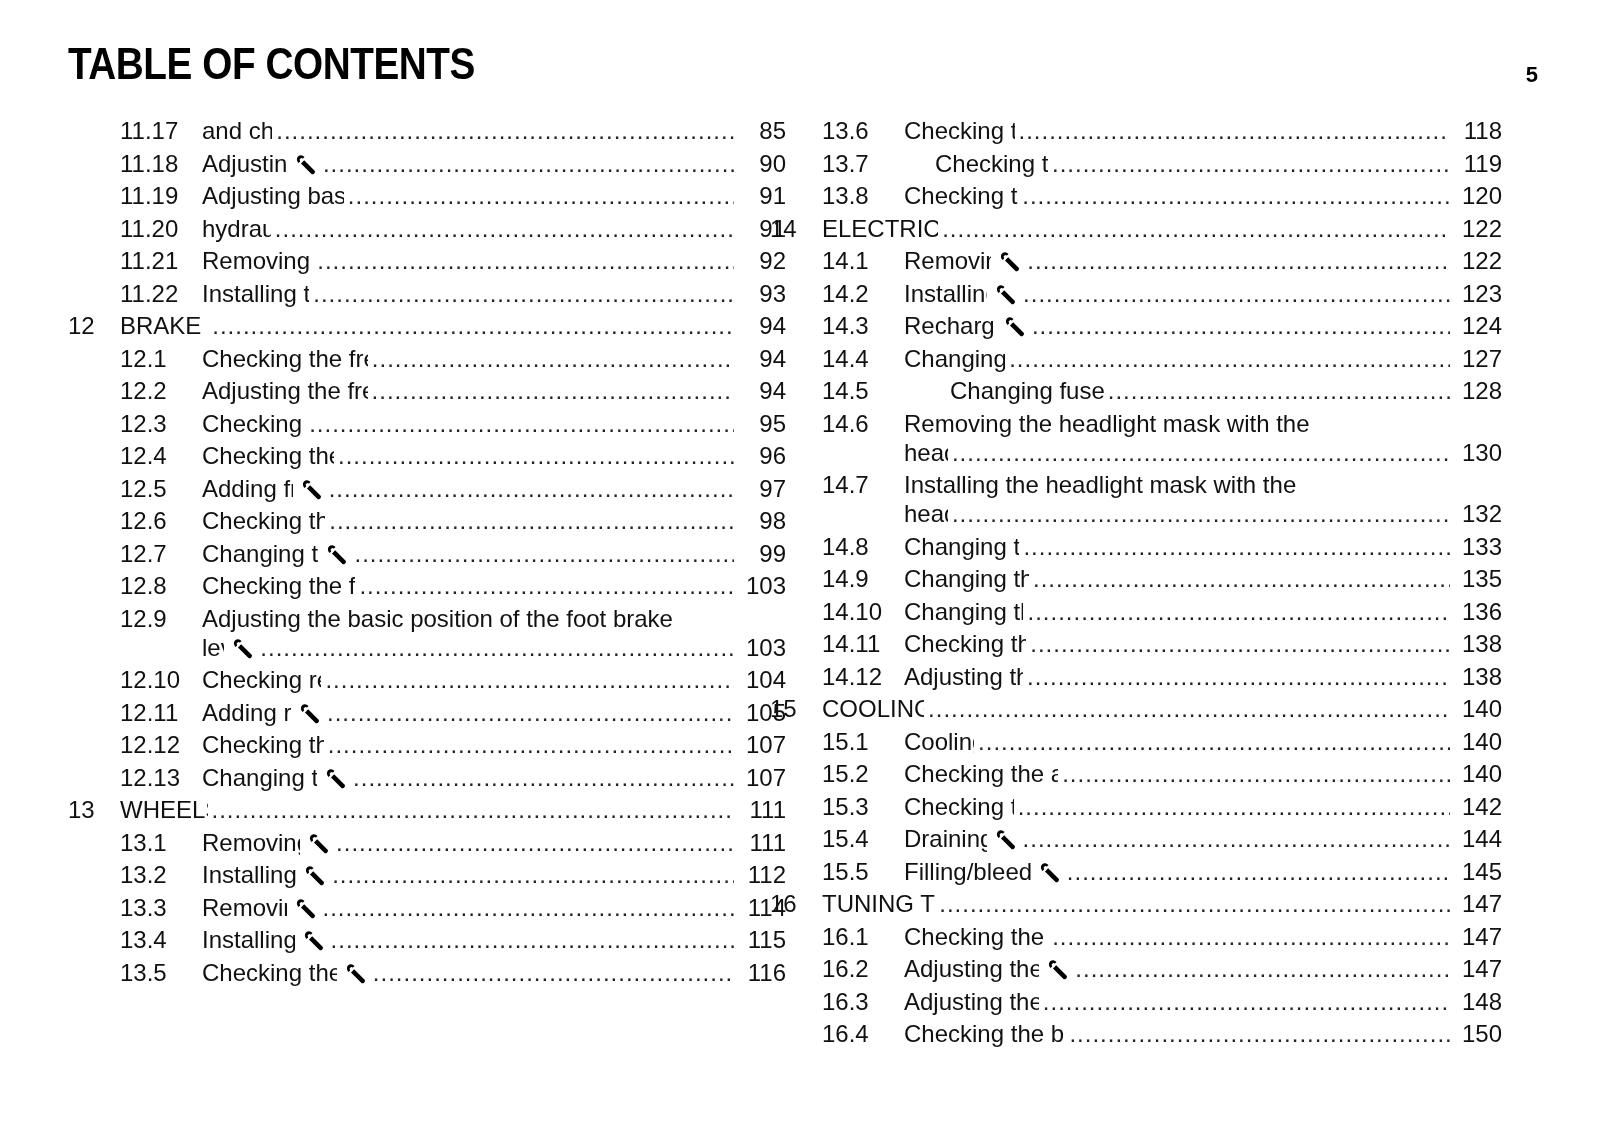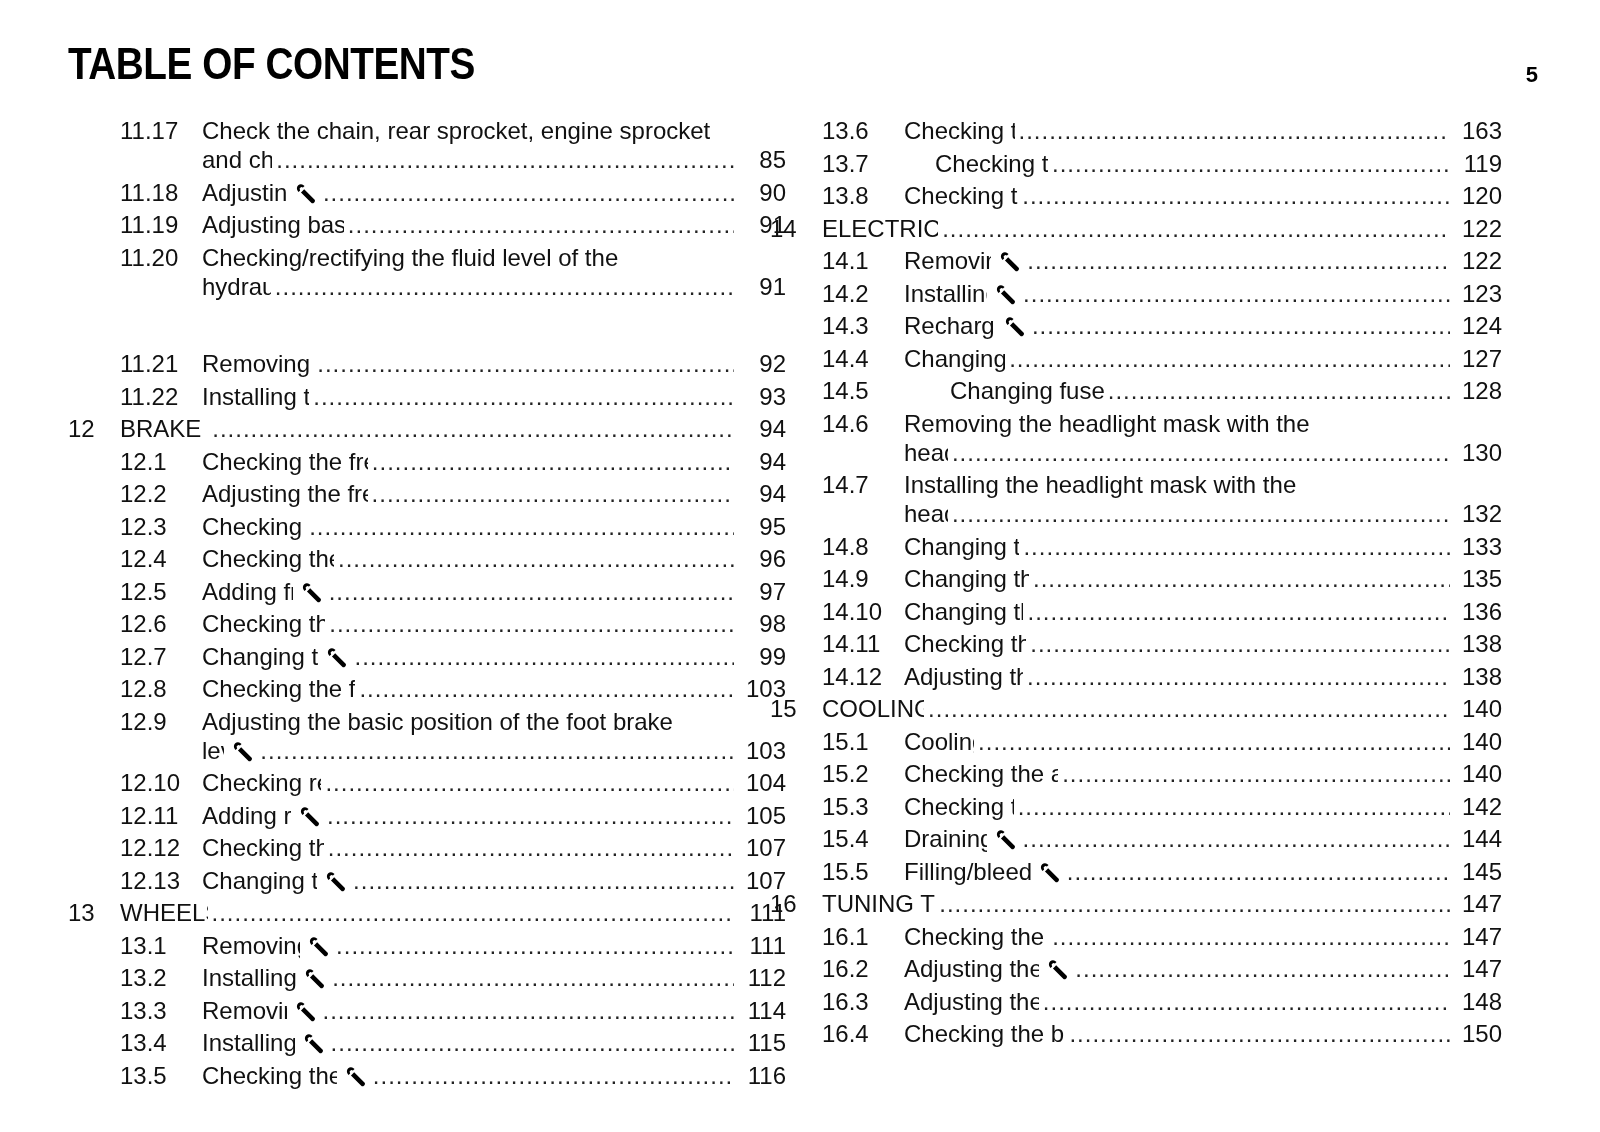--- a/index.html
+++ b/index.html
@@ -46,21 +46,20 @@
 </head>
 <body>
 
 <div class="page-title">TABLE OF CONTENTS</div>
 <div class="page-number">5</div>
 
 <div class="column col-left" id="col-left">
     <div class="entry section two-line" style="align-items: flex-start;">
       <span class="num">11.17</span>
       <div class="block-text">
-        <span class="first">Check the chain, rear sprocket, engine sprocket</span>
         <div class="second-line">
           <span class="text">and chain guide</span>
           <span class="leader">................................................................................................................................................</span>
           <span class="page">85</span>
         </div>
       </div>
     </div>
     <div class="row-gap"></div>
     <div class="entry section" style="align-items: flex-start;">
       <span class="num">11.18</span>
@@ -85,30 +84,29 @@
           <span class="text">Adjusting basic position of clutch lever</span>
           <span class="leader">................................................................................................................................................</span>
           <span class="page">91</span>
         </div>
       </div>
     </div>
     <div class="row-gap"></div>
     <div class="entry section two-line" style="align-items: flex-start;">
       <span class="num">11.20</span>
       <div class="block-text">
-        <span class="first">Checking/rectifying the fluid level of the</span>
         <div class="second-line">
           <span class="text">hydraulic clutch</span>
           <span class="leader">................................................................................................................................................</span>
           <span class="page">91</span>
         </div>
       </div>
     </div>
     <div class="row-gap"></div>
-    <div class="entry section" style="align-items: flex-end; margin-top: 45px;">
+    <div class="entry section" style="align-items: flex-end;">
       <span class="num">11.21</span>
       <div class="block-text">
         <div class="second-line">
           <span class="text">Removing the engine guard</span>
           <span class="leader">................................................................................................................................................</span>
           <span class="page">92</span>
         </div>
       </div>
     </div>
     <div class="row-gap"></div>
@@ -395,21 +393,21 @@
     </div>
     <div class="row-gap"></div>
   </div>
 <div class="column col-right" id="col-right">
     <div class="entry section" style="align-items: flex-start;">
       <span class="num">13.6</span>
       <div class="block-text">
         <div class="second-line">
           <span class="text">Checking the tire condition</span>
           <span class="leader">................................................................................................................................................</span>
-          <span class="page">163</span>
+          <span class="page">118</span>
         </div>
       </div>
     </div>
     <div class="row-gap"></div>
     <div class="entry section" style="align-items: flex-start; gap: 31px;">
       <span class="num">13.7</span>
       <div class="block-text">
         <div class="second-line">
           <span class="text">Checking the tire air pressure</span>
           <span class="leader">................................................................................................................................................</span>

